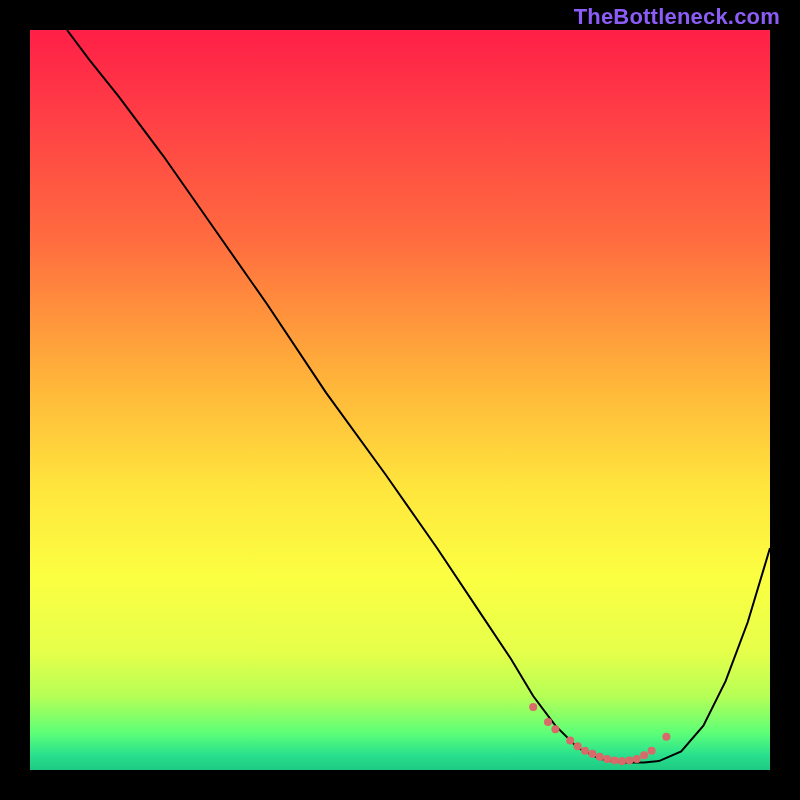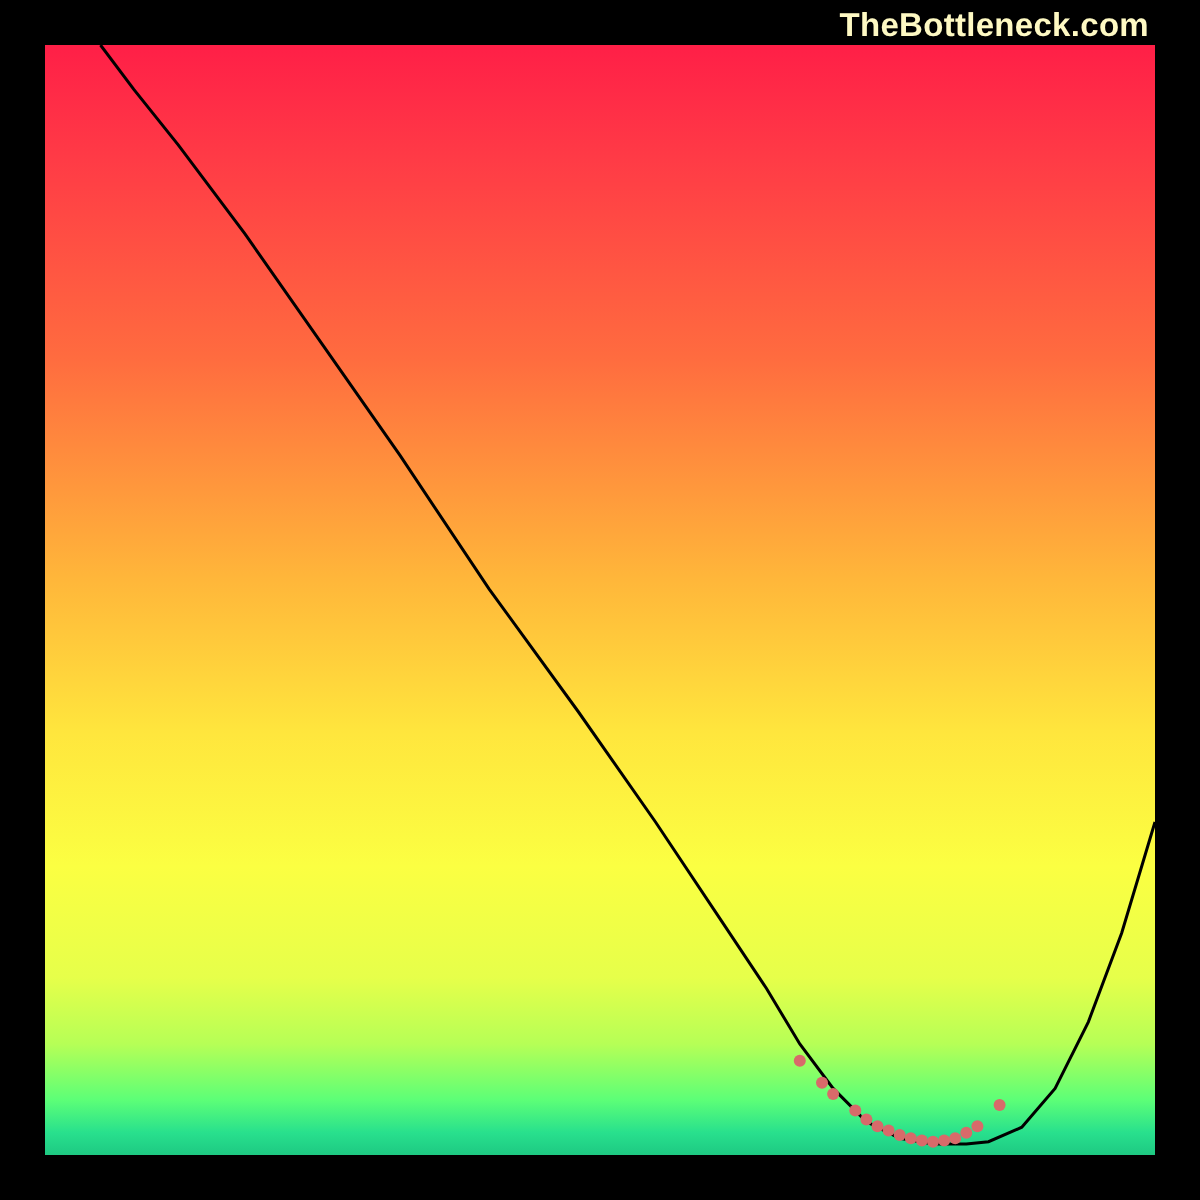--- a/index.html
+++ b/index.html
@@ -37,22 +37,22 @@
   .curve-svg {
     position: absolute;
     left: 0;
     top: 0;
     width: 100%;
     height: 100%;
   }
   .watermark {
     position: absolute;
     top: 4px;
-    right: 34px;
-    color: #fef9c3;
+    right: 20px;
+    color: #8b5cf6;
     font-size: 22px;
     font-weight: 600;
     letter-spacing: 0.2px;
   }
 </style>
 </head>
 <body>
 
 <div class="frame">
 

